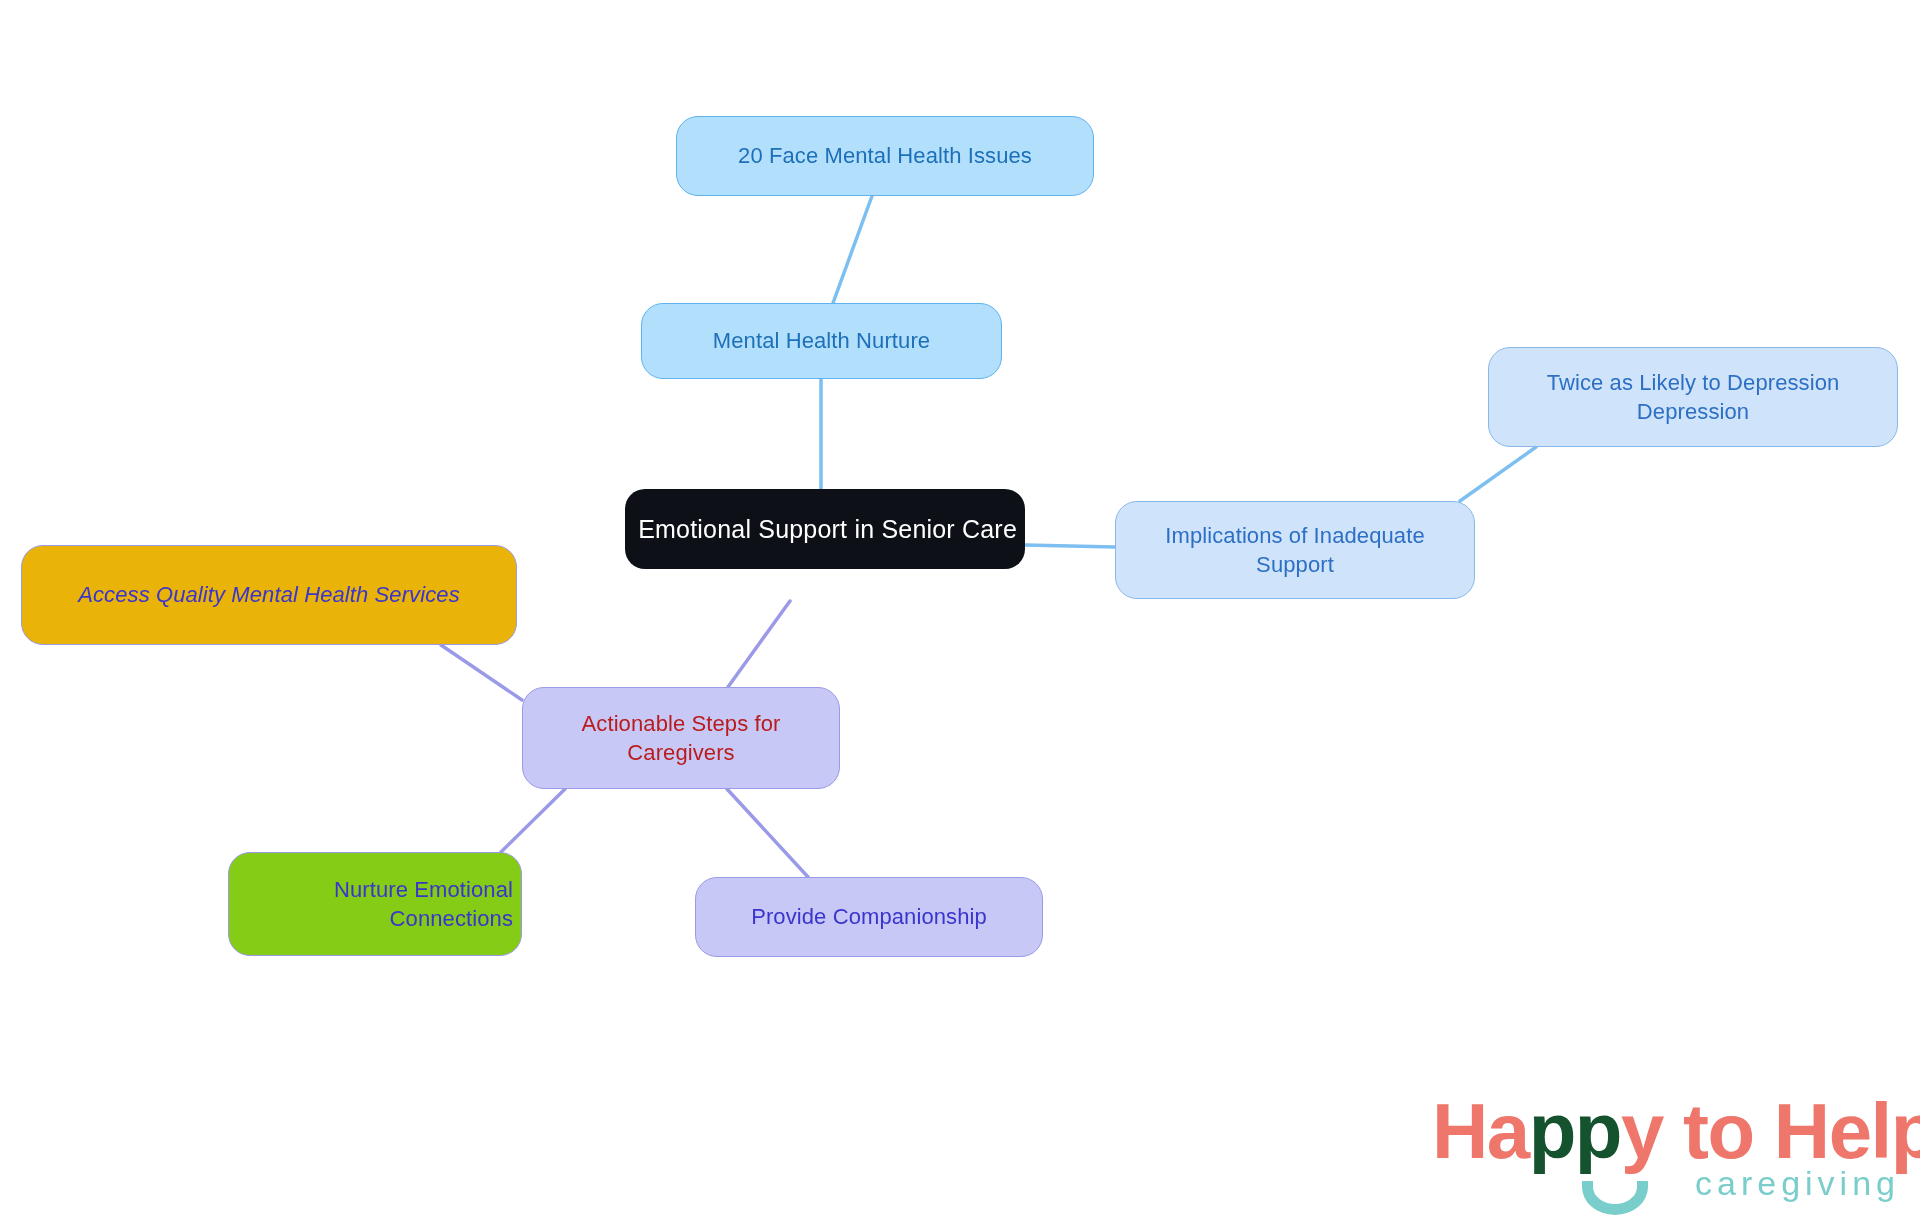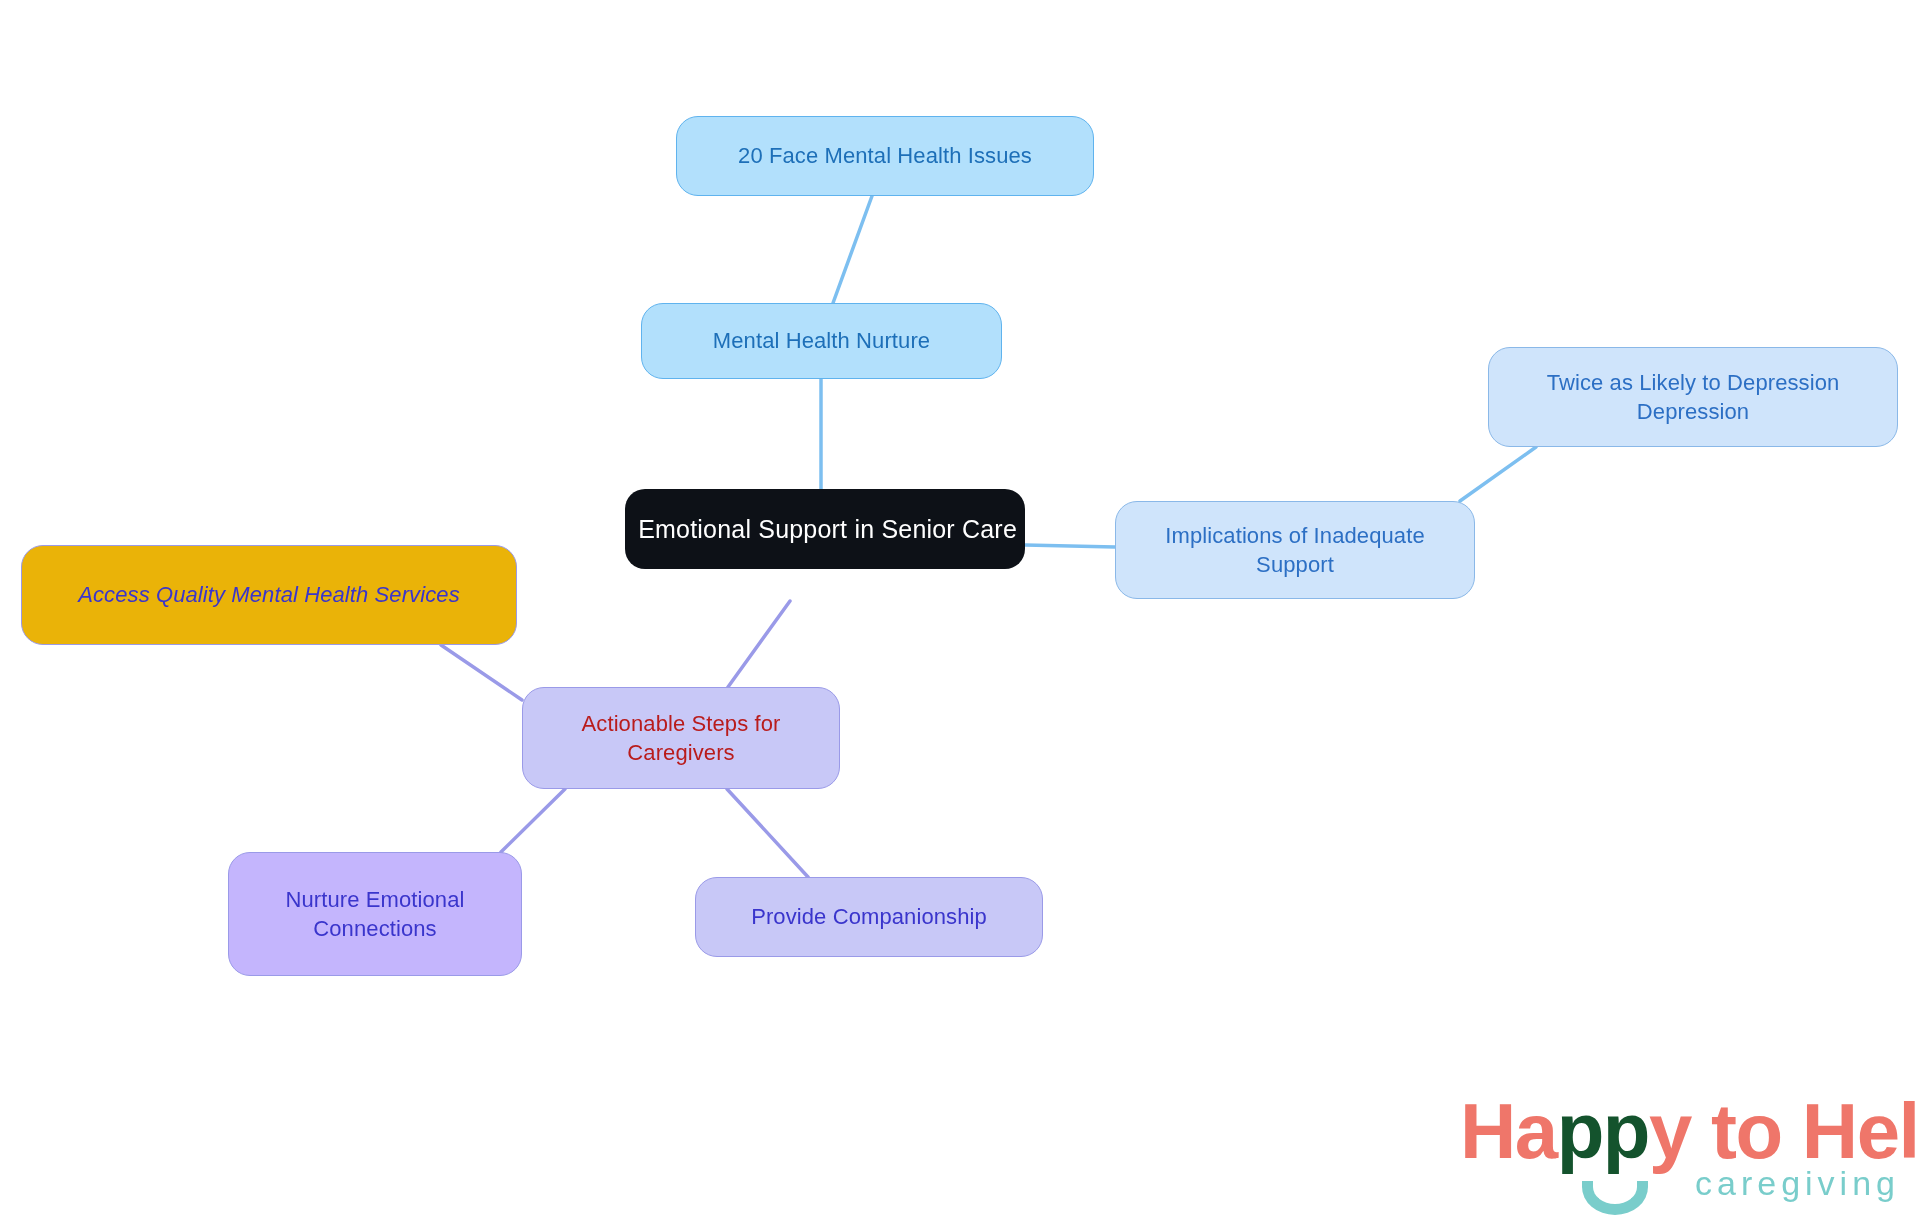--- a/index.html
+++ b/index.html
@@ -132,29 +132,29 @@
       </div>
       <div class="node" style="left: 1488px; top: 347px; width: 410px; height: 100px; background: rgb(207, 228, 251); border-color: rgb(138, 184, 232); color: rgb(44, 111, 196); font-size: 22px;">
         <span class="node-label">Twice as Likely to Depression Depression</span>
       </div>
       <div class="node" style="left: 522px; top: 687px; width: 318px; height: 102px; background: rgb(200, 200, 247); border-color: rgb(154, 154, 232); color: #b91c1c; font-size: 22px;">
         <span class="node-label">Actionable Steps for Caregivers</span>
       </div>
       <div class="node" style="left: 21px; top: 545px; width: 496px; height: 100px; background: #eab308; border-color: rgb(154, 154, 232); color: rgb(58, 53, 204); font-size: 22px; font-style: italic;">
         <span class="node-label">Access Quality Mental Health Services</span>
       </div>
-      <div class="node" style="left: 228px; top: 852px; width: 294px; height: 124px; background: #c4b5fd; border-color: rgb(154, 154, 232); color: rgb(58, 53, 204); font-size: 22px;">
+      <div class="node" style="left: 228px; top: 852px; width: 294px; height: 104px; background: #84cc16; border-color: rgb(154, 154, 232); color: rgb(58, 53, 204); font-size: 22px; text-align: right;">
         <span class="node-label">Nurture Emotional Connections</span>
       </div>
       <div class="node" style="left: 695px; top: 877px; width: 348px; height: 80px; background: rgb(200, 200, 247); border-color: rgb(154, 154, 232); color: rgb(58, 53, 204); font-size: 22px;">
         <span class="node-label">Provide Companionship</span>
       </div>
     </div>
 
   <div id="logo" style="left: 1432px; top: 1085px;">
     <div class="logo-wordmark">
-      <span style="color: rgb(239, 118, 106); margin-left: 28px;">Ha</span><span style="color: #14532d;">pp</span><span style="color: rgb(239, 118, 106);">y</span><span style="color: rgb(239, 118, 106);"> to Help</span>
+      <span style="color: rgb(239, 118, 106);">Ha</span><span style="color: #14532d;">pp</span><span style="color: rgb(239, 118, 106);">y</span><span style="color: rgb(239, 118, 106);"> to Help</span>
     </div>
     <div class="logo-smile" style="border-color: rgb(121, 205, 203);"></div>
     <div class="logo-tag" style="color: rgb(121, 205, 203);">caregiving</div>
   </div>
 
 </div>
 
 </body></html>

